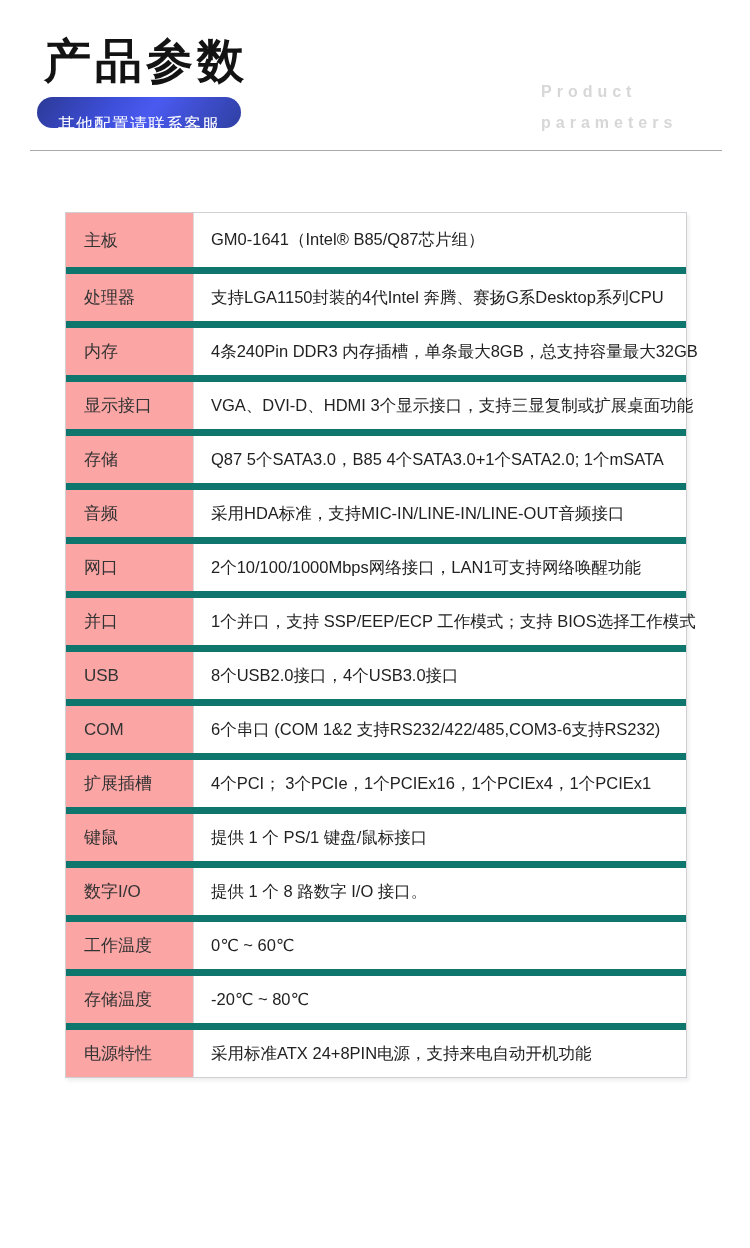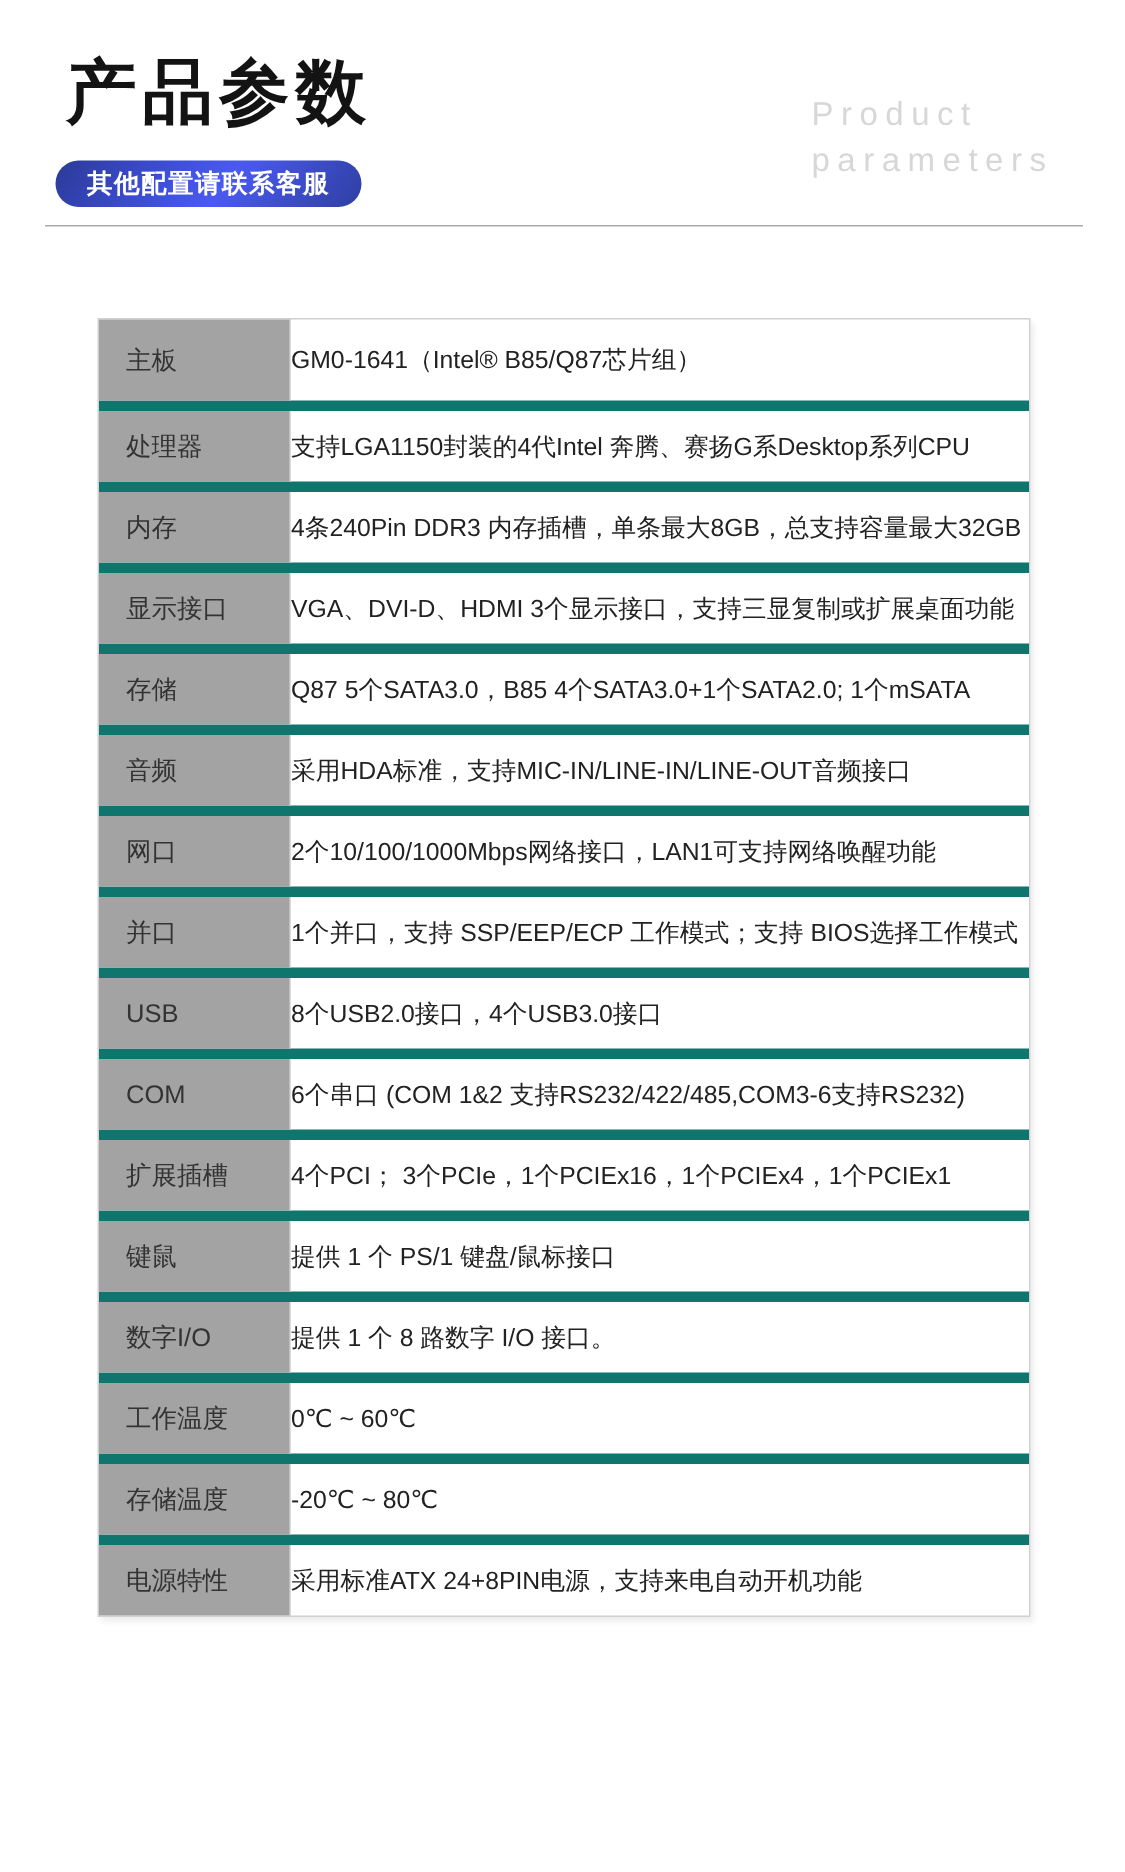--- a/index.html
+++ b/index.html
@@ -15,42 +15,42 @@
   .page-title {
     position:absolute;
     top:30px; left:44px;
     font-size:47px;
     font-weight:800;
     color:#131313;
     letter-spacing:4px;
   }
   .badge-pill {
     position:absolute;
-    top:107px; left:37px;
+    top:97px; left:37px;
     height:31px;
-    padding:0 21px;
+    padding:12px 21px;
     border:none;
     border-radius:17px;
     background:linear-gradient(125deg,#2c3a96 0%,#3d4ed8 35%,#4a5af0 55%,#2f3fa2 100%);
     color:#ffffff;
     font-size:17px;
-    font-weight:700;
+    font-weight:400;
     letter-spacing:1px;
     line-height:31px;
     font-family:inherit;
     cursor:pointer;
   }
   .subtitle-en {
     position:absolute;
-    top:60px; left:541px;
+    top:76px; left:541px;
     color:#d7d7d7;
-    font-size:22px;
+    font-size:16px;
     letter-spacing:5px;
     line-height:31px;
-    font-weight:400;
+    font-weight:700;
   }
   .divider {
     position:absolute;
     top:150px; left:30px;
     width:692px; height:1px;
     background:#a9a9ad;
   }
 
   
   .spec-table {
@@ -63,33 +63,34 @@
   }
   .spec-row {
     display:flex;
     height:54px;
     border-top:7px solid #0f766e;
   }
   .spec-row:first-child { border-top:none; }
   .label-cell {
     width:128px;
     flex:0 0 128px;
-    background:#a3a3a3;
+    background:#fca5a5;
     border-right:1px solid #dcdce0;
     display:flex;
     align-items:center;
     padding-left:18px;
     font-size:17px;
     color:#333333;
     text-align:right;
   }
   .value-cell {
     flex:1;
     display:flex;
     align-items:center;
+    padding-left:17px;
     font-size:16.5px;
     color:#222222;
     white-space:nowrap;
   }
 </style>
 </head>
 <body>
 
 <div class="page-title">产品参数</div>
 <button class="badge-pill">其他配置请联系客服</button>

